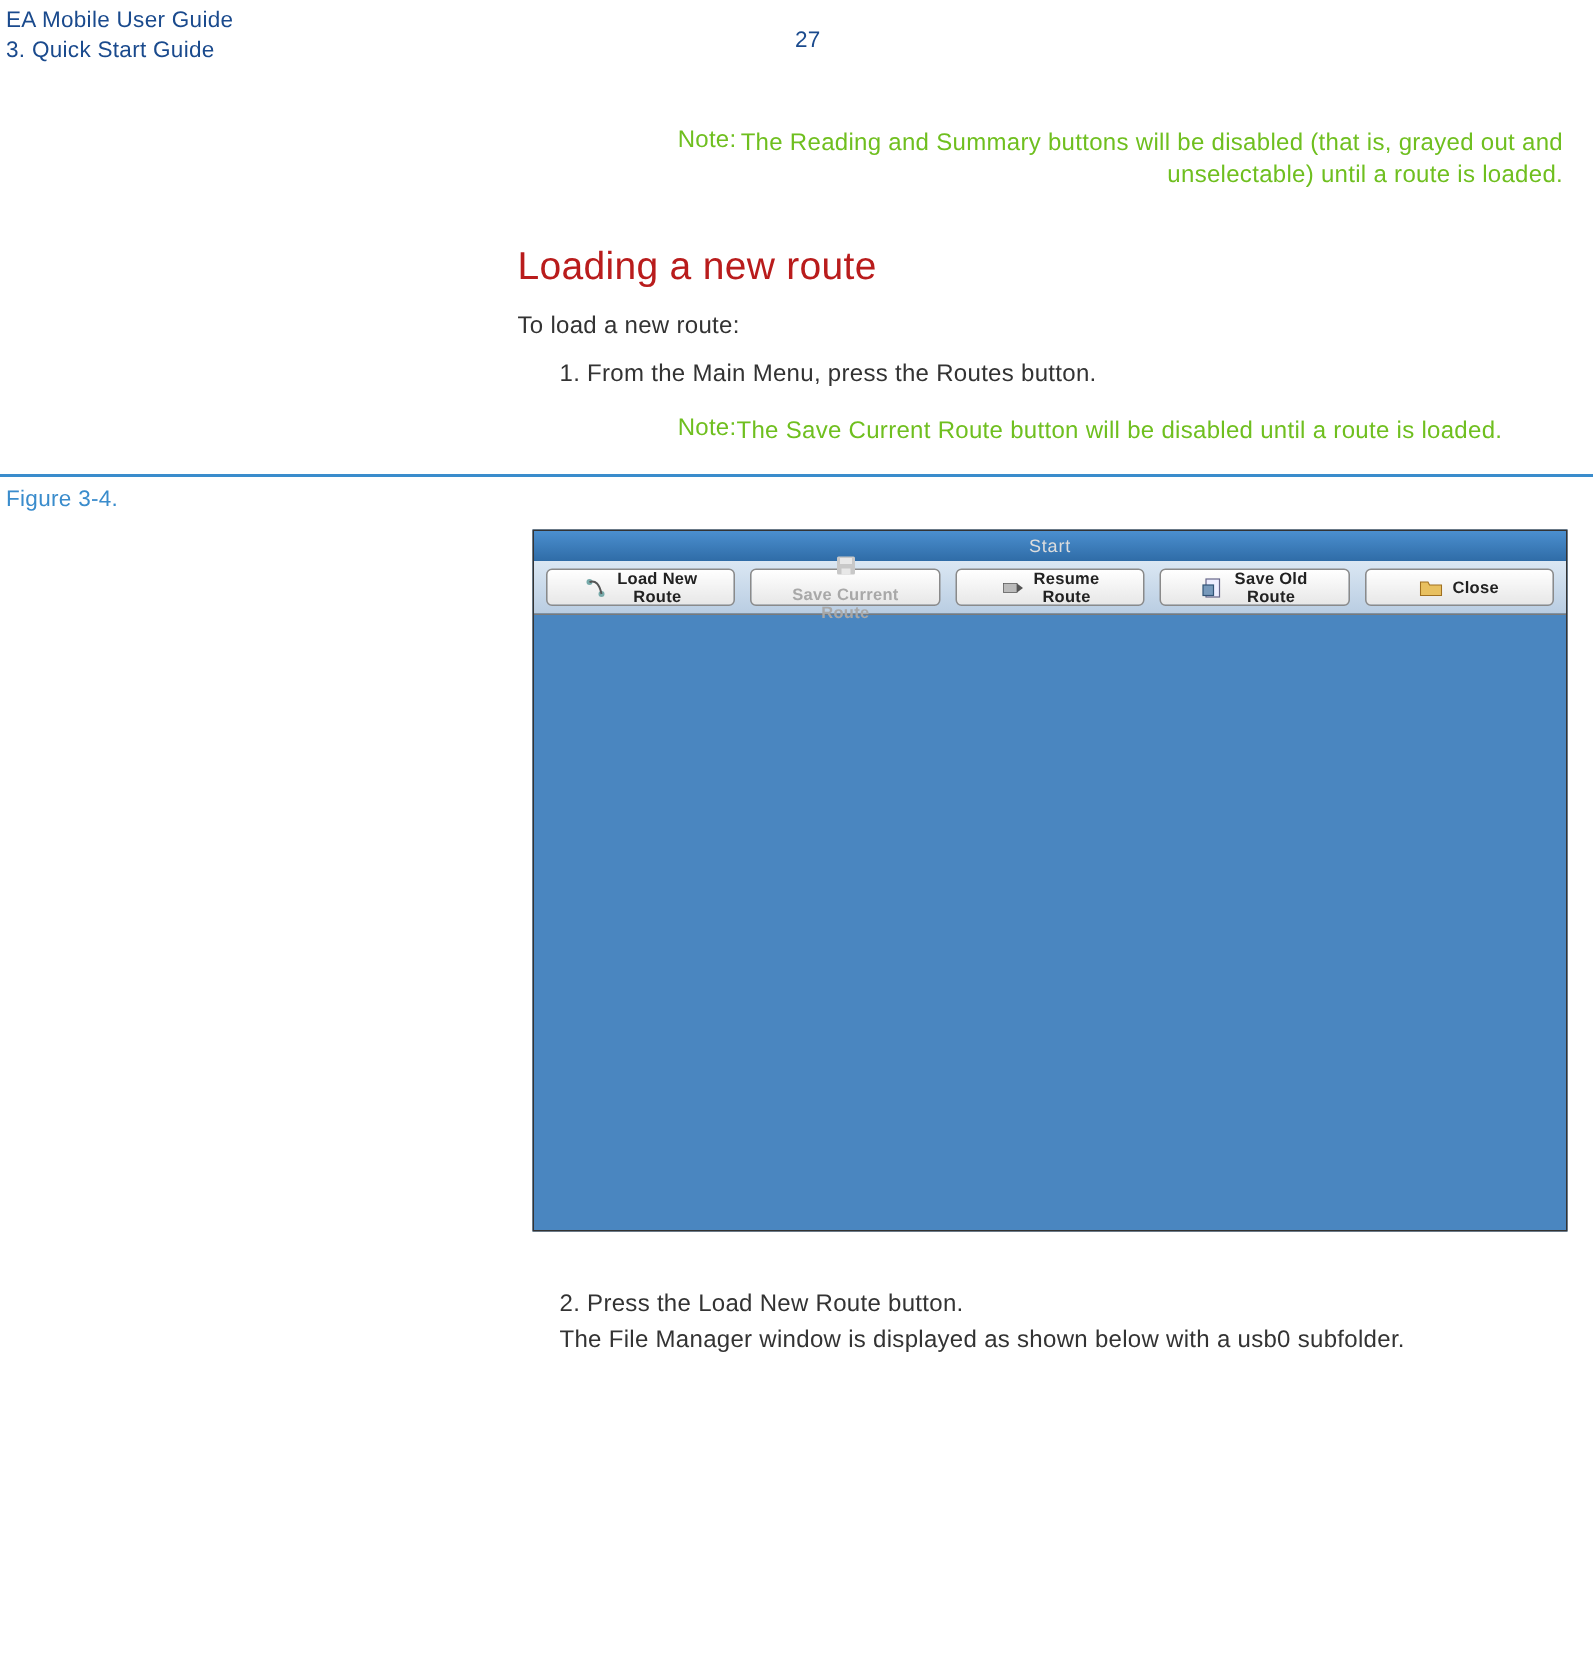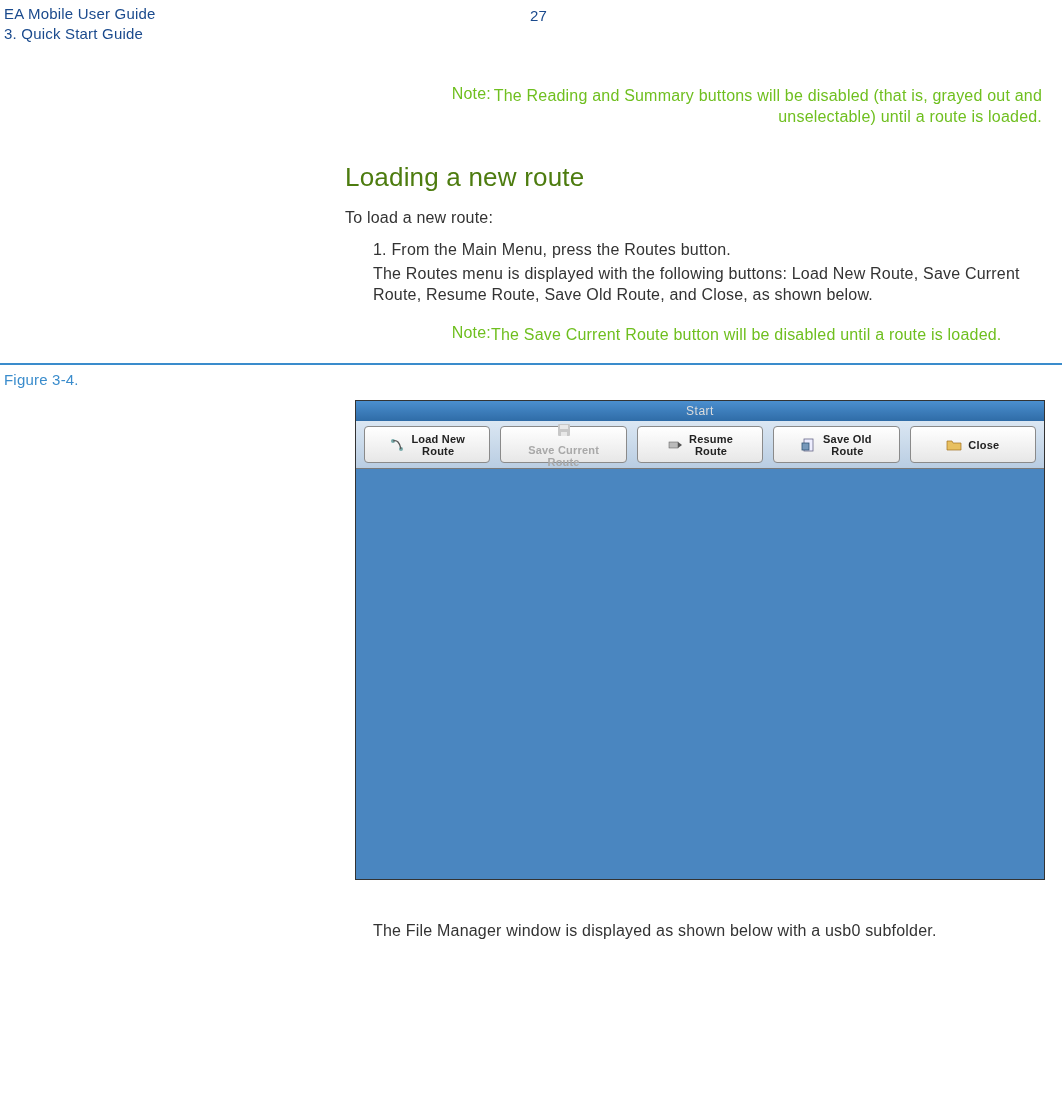--- a/index.html
+++ b/index.html
@@ -25,21 +25,21 @@
   .hdr-left {
     color: #1a4a8d;
     font-size: 15px;
     line-height: 1.35;
   }
   .hdr-pagenum {
     color: #1a4a8d;
     font-size: 15px;
     position: absolute;
     left: 530px;
-    top: 7px;
+    top: 18px;
   }
   .content-col {
     margin-left: 345px;
     margin-right: 20px;
   }
   .note-row {
     display: flex;
     margin-bottom: 34px;
     text-align: right;
   }
@@ -48,21 +48,21 @@
     flex: 0 0 146px;
     color: #6fbf1f;
     font-size: 16px;
   }
   .note-body {
     color: #6fbf1f;
     font-size: 16px;
     line-height: 1.35;
   }
   h2.section-heading {
-    color: #4d7c0f;
+    color: #b91c1c;
     font-size: 26px;
     font-weight: 400;
     margin-bottom: 16px;
     margin-top: 6px;
   }
   .intro-line {
     margin-bottom: 14px;
   }
   .step {
     margin-left: 28px;
@@ -101,21 +101,21 @@
     color: #ddd;
     font-size: 12px;
     text-align: center;
     line-height: 20px;
     font-family: Tahoma, Arial, sans-serif;
     font-weight: 400;
     letter-spacing: 0.5px;
   }
   .ss-toolbar {
     background: linear-gradient(#dbe7f3,#b9cde2);
-    height: 48px;
+    height: 36px;
     border-bottom: 1px solid #7a7a7a;
     display: flex;
     justify-content: flex-start;
     padding: 5px 8px;
     gap: 10px;
   }
   .ss-body {
     height: 410px;
     background: #4a86c0;
   }
@@ -174,21 +174,20 @@
     <div class="note-row">
       <div class="note-label">Note:</div>
       <div class="note-body">The Reading and Summary buttons will be disabled (that is, grayed out and unselectable) until a route is loaded.</div>
     </div>
 
     <h2 class="section-heading">Loading a new route</h2>
     <div class="intro-line">To load a new route:</div>
 
     <div class="step">
       <div class="step-line">1.  From the Main Menu, press the Routes button.</div>
-      <div class="step-cont">The Routes menu is displayed with the following buttons: Load New Route, Save Current Route, Resume Route, Save Old Route, and Close, as shown below.</div>
     </div>
 
     <div class="note-row" style="margin-top:18px;margin-bottom:10px;">
       <div class="note-label">Note:</div>
       <div class="note-body">The Save Current Route button will be disabled until a route is loaded.</div>
     </div>
   </div>
 
   <hr class="figure-rule">
   <div class="figure-label">Figure 3-4.</div>
@@ -247,17 +246,18 @@
         </span>
         <span class="btn-text">Close</span>
       </div>
 
     </div>
     <div class="ss-body"></div>
   </div>
 
   <div class="content-col after-fig">
     <div class="step">
+      <div class="step-line">2. Press the Load New Route button.</div>
       <div class="step-cont">The File Manager window is displayed as shown below with a usb0 subfolder.</div>
     </div>
   </div>
 
 </div>
 
 </body></html>

